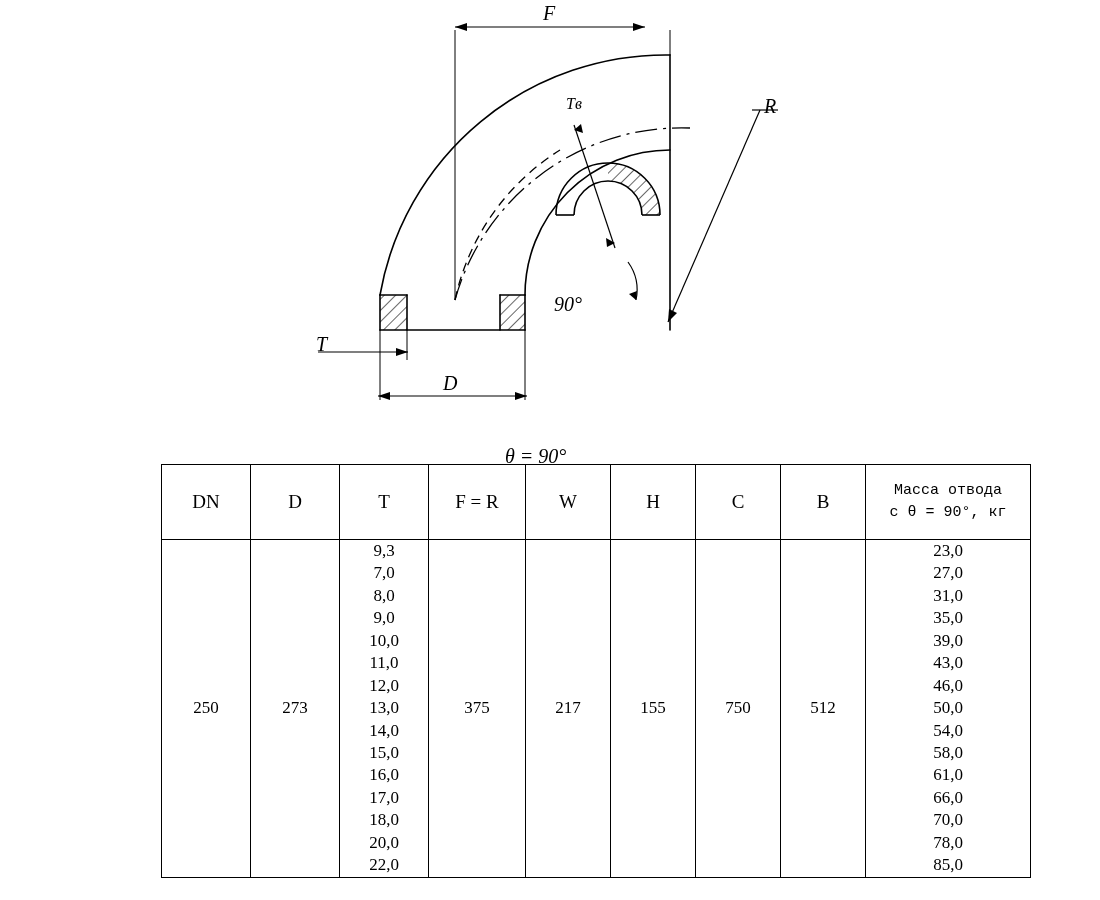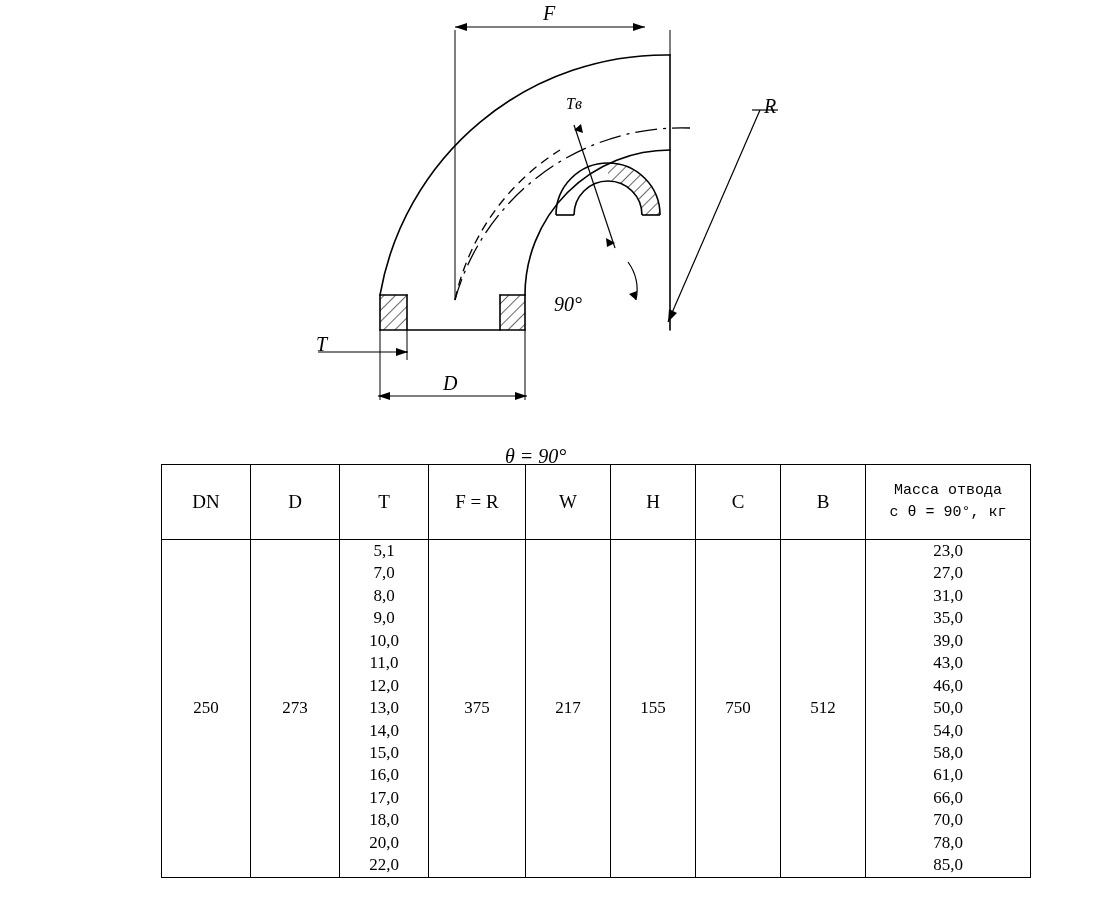--- a/index.html
+++ b/index.html
@@ -211,21 +211,21 @@
             <div>с θ =  90°, кг</div>
           </th>
         </tr>
       </thead>
       <tbody>
         <tr>
           <td>250</td>
           <td>273</td>
           <td>
             <div class="stacklist">
-                <div>5,1</div>
+                <div>9,3</div>
                 <div>7,0</div>
                 <div>8,0</div>
                 <div>9,0</div>
                 <div>10,0</div>
                 <div>11,0</div>
                 <div>12,0</div>
                 <div>13,0</div>
                 <div>14,0</div>
                 <div>15,0</div>
                 <div>16,0</div>

